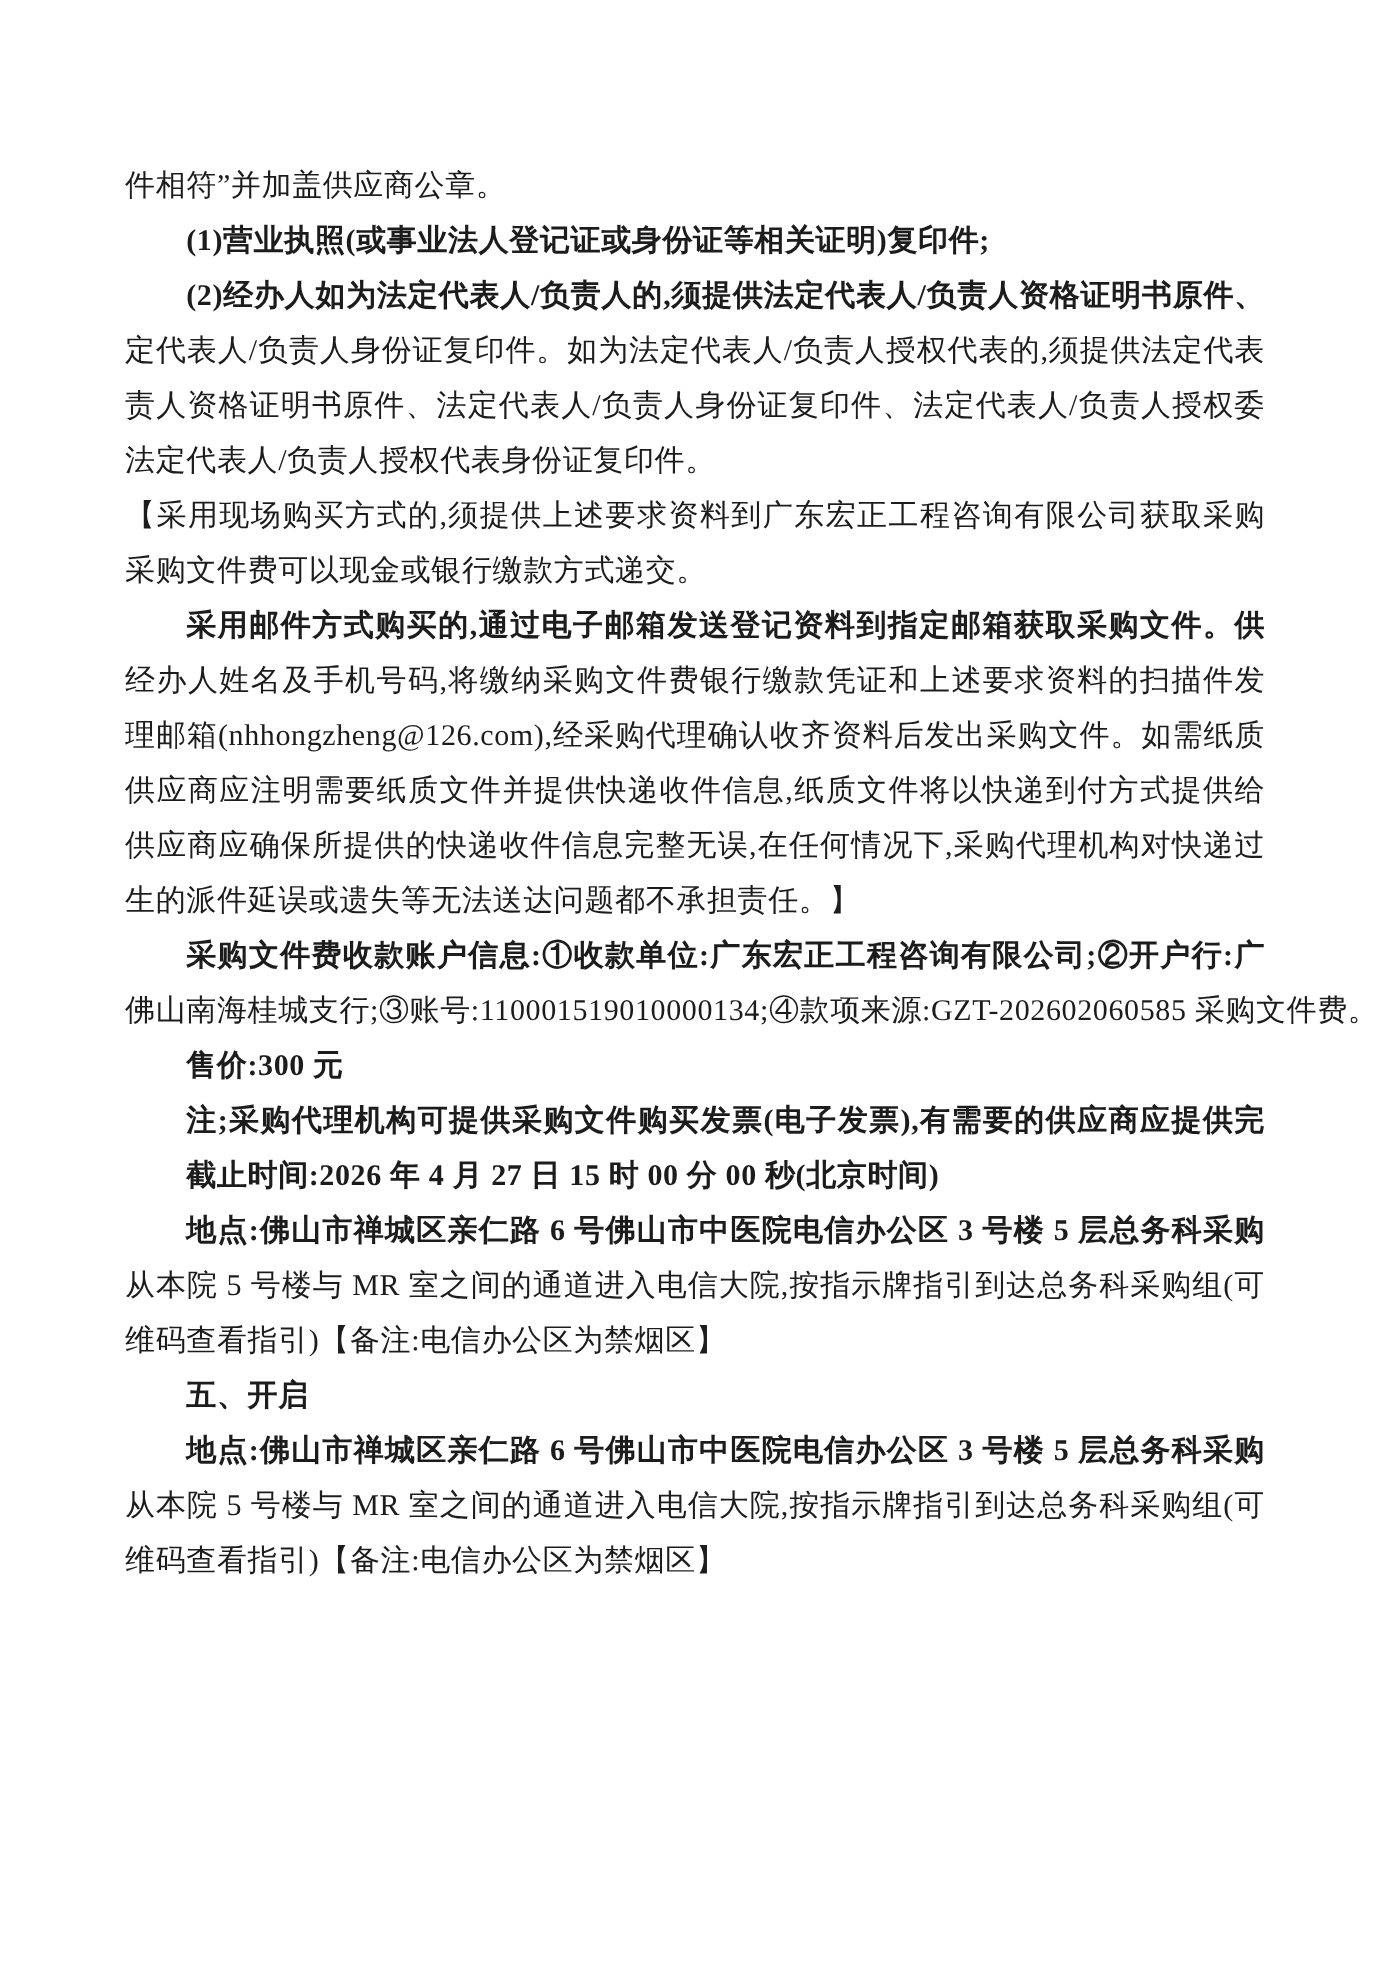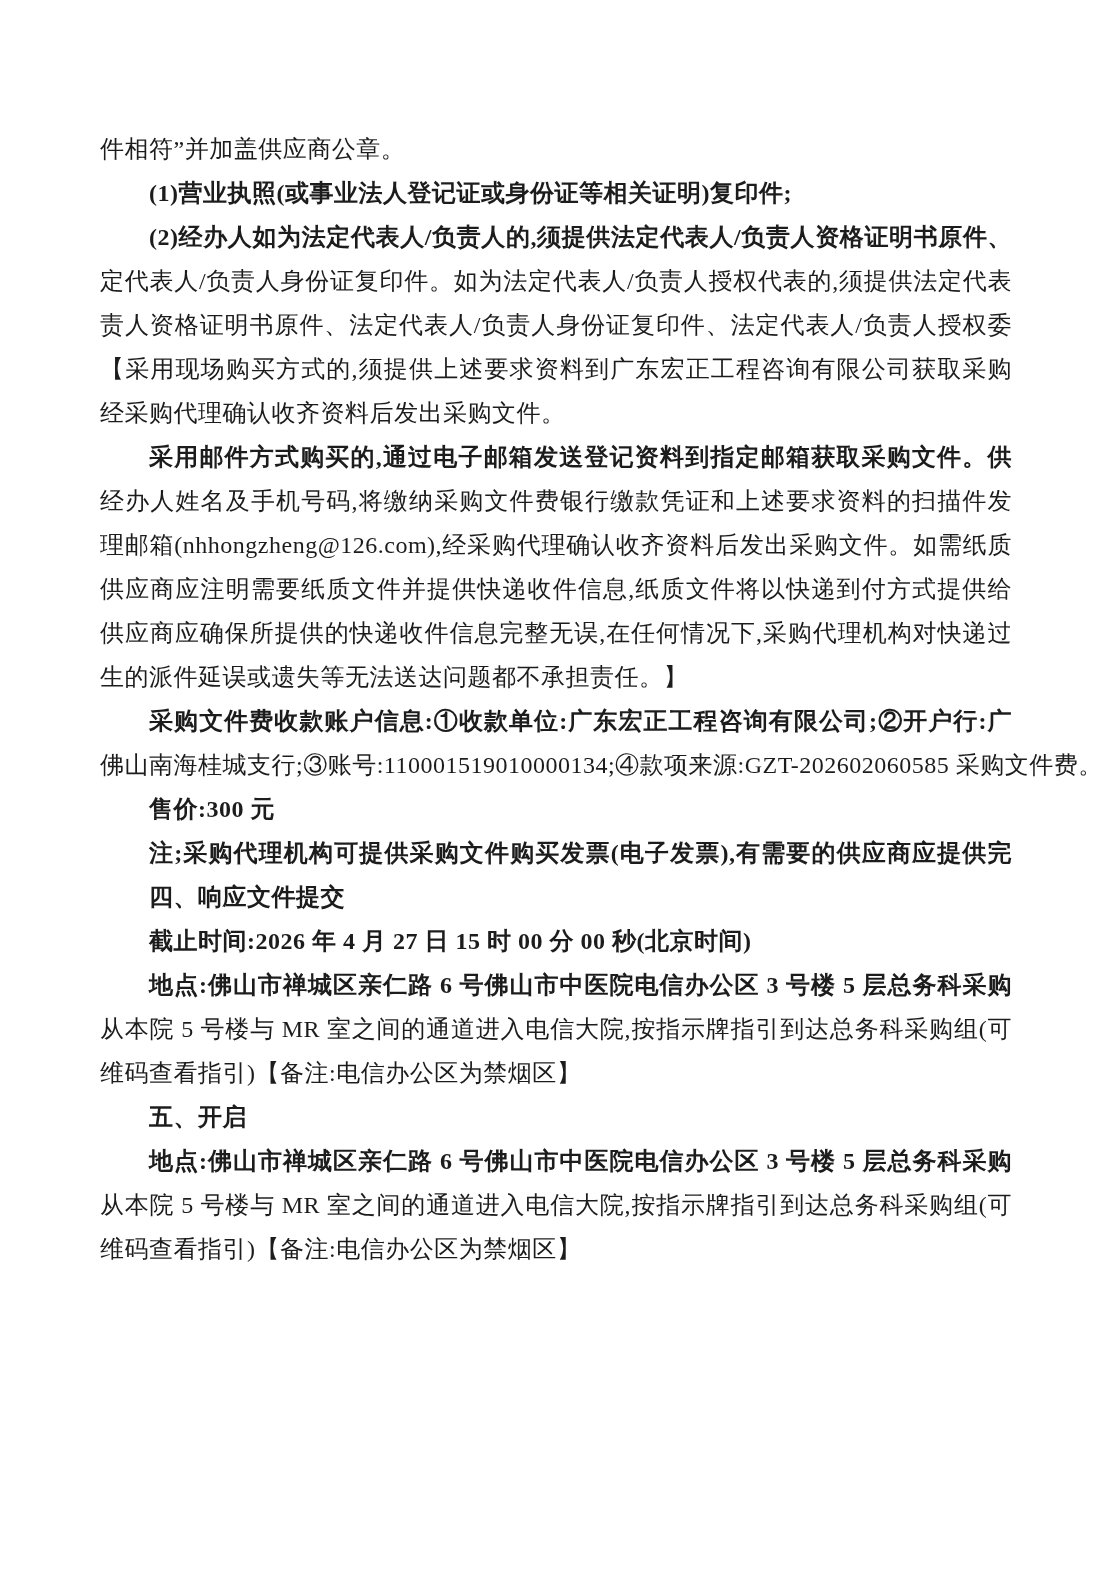--- a/index.html
+++ b/index.html
@@ -48,33 +48,33 @@
 </head>
 <body>
 
 <div class="page">
   <div class="text-block" id="text-lines">
       <div class="line">件相符”并加盖供应商公章。</div>
       <div class="line indent">(1)营业执照(或事业法人登记证或身份证等相关证明)复印件;</div>
       <div class="line indent fill">(2)经办人如为法定代表人/负责人的,须提供法定代表人/负责人资格证明书原件、法</div>
       <div class="line fill">定代表人/负责人身份证复印件。如为法定代表人/负责人授权代表的,须提供法定代表人/负</div>
       <div class="line fill">责人资格证明书原件、法定代表人/负责人身份证复印件、法定代表人/负责人授权委托书原件、</div>
+      <div class="line">法定代表人/负责人授权代表身份证复印件。</div>
       <div class="line fill">【采用现场购买方式的,须提供上述要求资料到广东宏正工程咨询有限公司获取采购文件,</div>
-      <div class="line">经采购代理确认收齐资料后发出采购文件。</div>
+      <div class="line">采购文件费可以现金或银行缴款方式递交。</div>
       <div class="line indent fill">采用邮件方式购买的,通过电子邮箱发送登记资料到指定邮箱获取采购文件。供应商登记</div>
       <div class="line fill">经办人姓名及手机号码,将缴纳采购文件费银行缴款凭证和上述要求资料的扫描件发至采购代</div>
       <div class="line fill">理邮箱(nhhongzheng@126.com),经采购代理确认收齐资料后发出采购文件。如需纸质文件,</div>
       <div class="line fill">供应商应注明需要纸质文件并提供快递收件信息,纸质文件将以快递到付方式提供给供应商。</div>
       <div class="line fill">供应商应确保所提供的快递收件信息完整无误,在任何情况下,采购代理机构对快递过程中发</div>
       <div class="line">生的派件延误或遗失等无法送达问题都不承担责任。】</div>
       <div class="line indent fill">采购文件费收款账户信息:①收款单位:广东宏正工程咨询有限公司;②开户行:广发银行</div>
       <div class="line">佛山南海桂城支行;③账号:110001519010000134;④款项来源:GZT-202602060585 采购文件费。</div>
       <div class="line indent">售价:300 元</div>
       <div class="line indent fill">注;采购代理机构可提供采购文件购买发票(电子发票),有需要的供应商应提供完整的</div>
-      <div class="line indent">四、响应文件提交</div>
       <div class="line indent">截止时间:2026 年 4 月 27 日 15 时 00 分 00 秒(北京时间)</div>
       <div class="line indent fill">地点:佛山市禅城区亲仁路 6 号佛山市中医院电信办公区 3 号楼 5 层总务科采购组,需</div>
       <div class="line fill">从本院 5 号楼与 MR 室之间的通道进入电信大院,按指示牌指引到达总务科采购组(可扫描二</div>
       <div class="line">维码查看指引)【备注:电信办公区为禁烟区】</div>
       <div class="line indent">五、开启</div>
       <div class="line indent fill">地点:佛山市禅城区亲仁路 6 号佛山市中医院电信办公区 3 号楼 5 层总务科采购组,需</div>
       <div class="line fill">从本院 5 号楼与 MR 室之间的通道进入电信大院,按指示牌指引到达总务科采购组(可扫描二</div>
       <div class="line">维码查看指引)【备注:电信办公区为禁烟区】</div>
     </div>
 </div>

